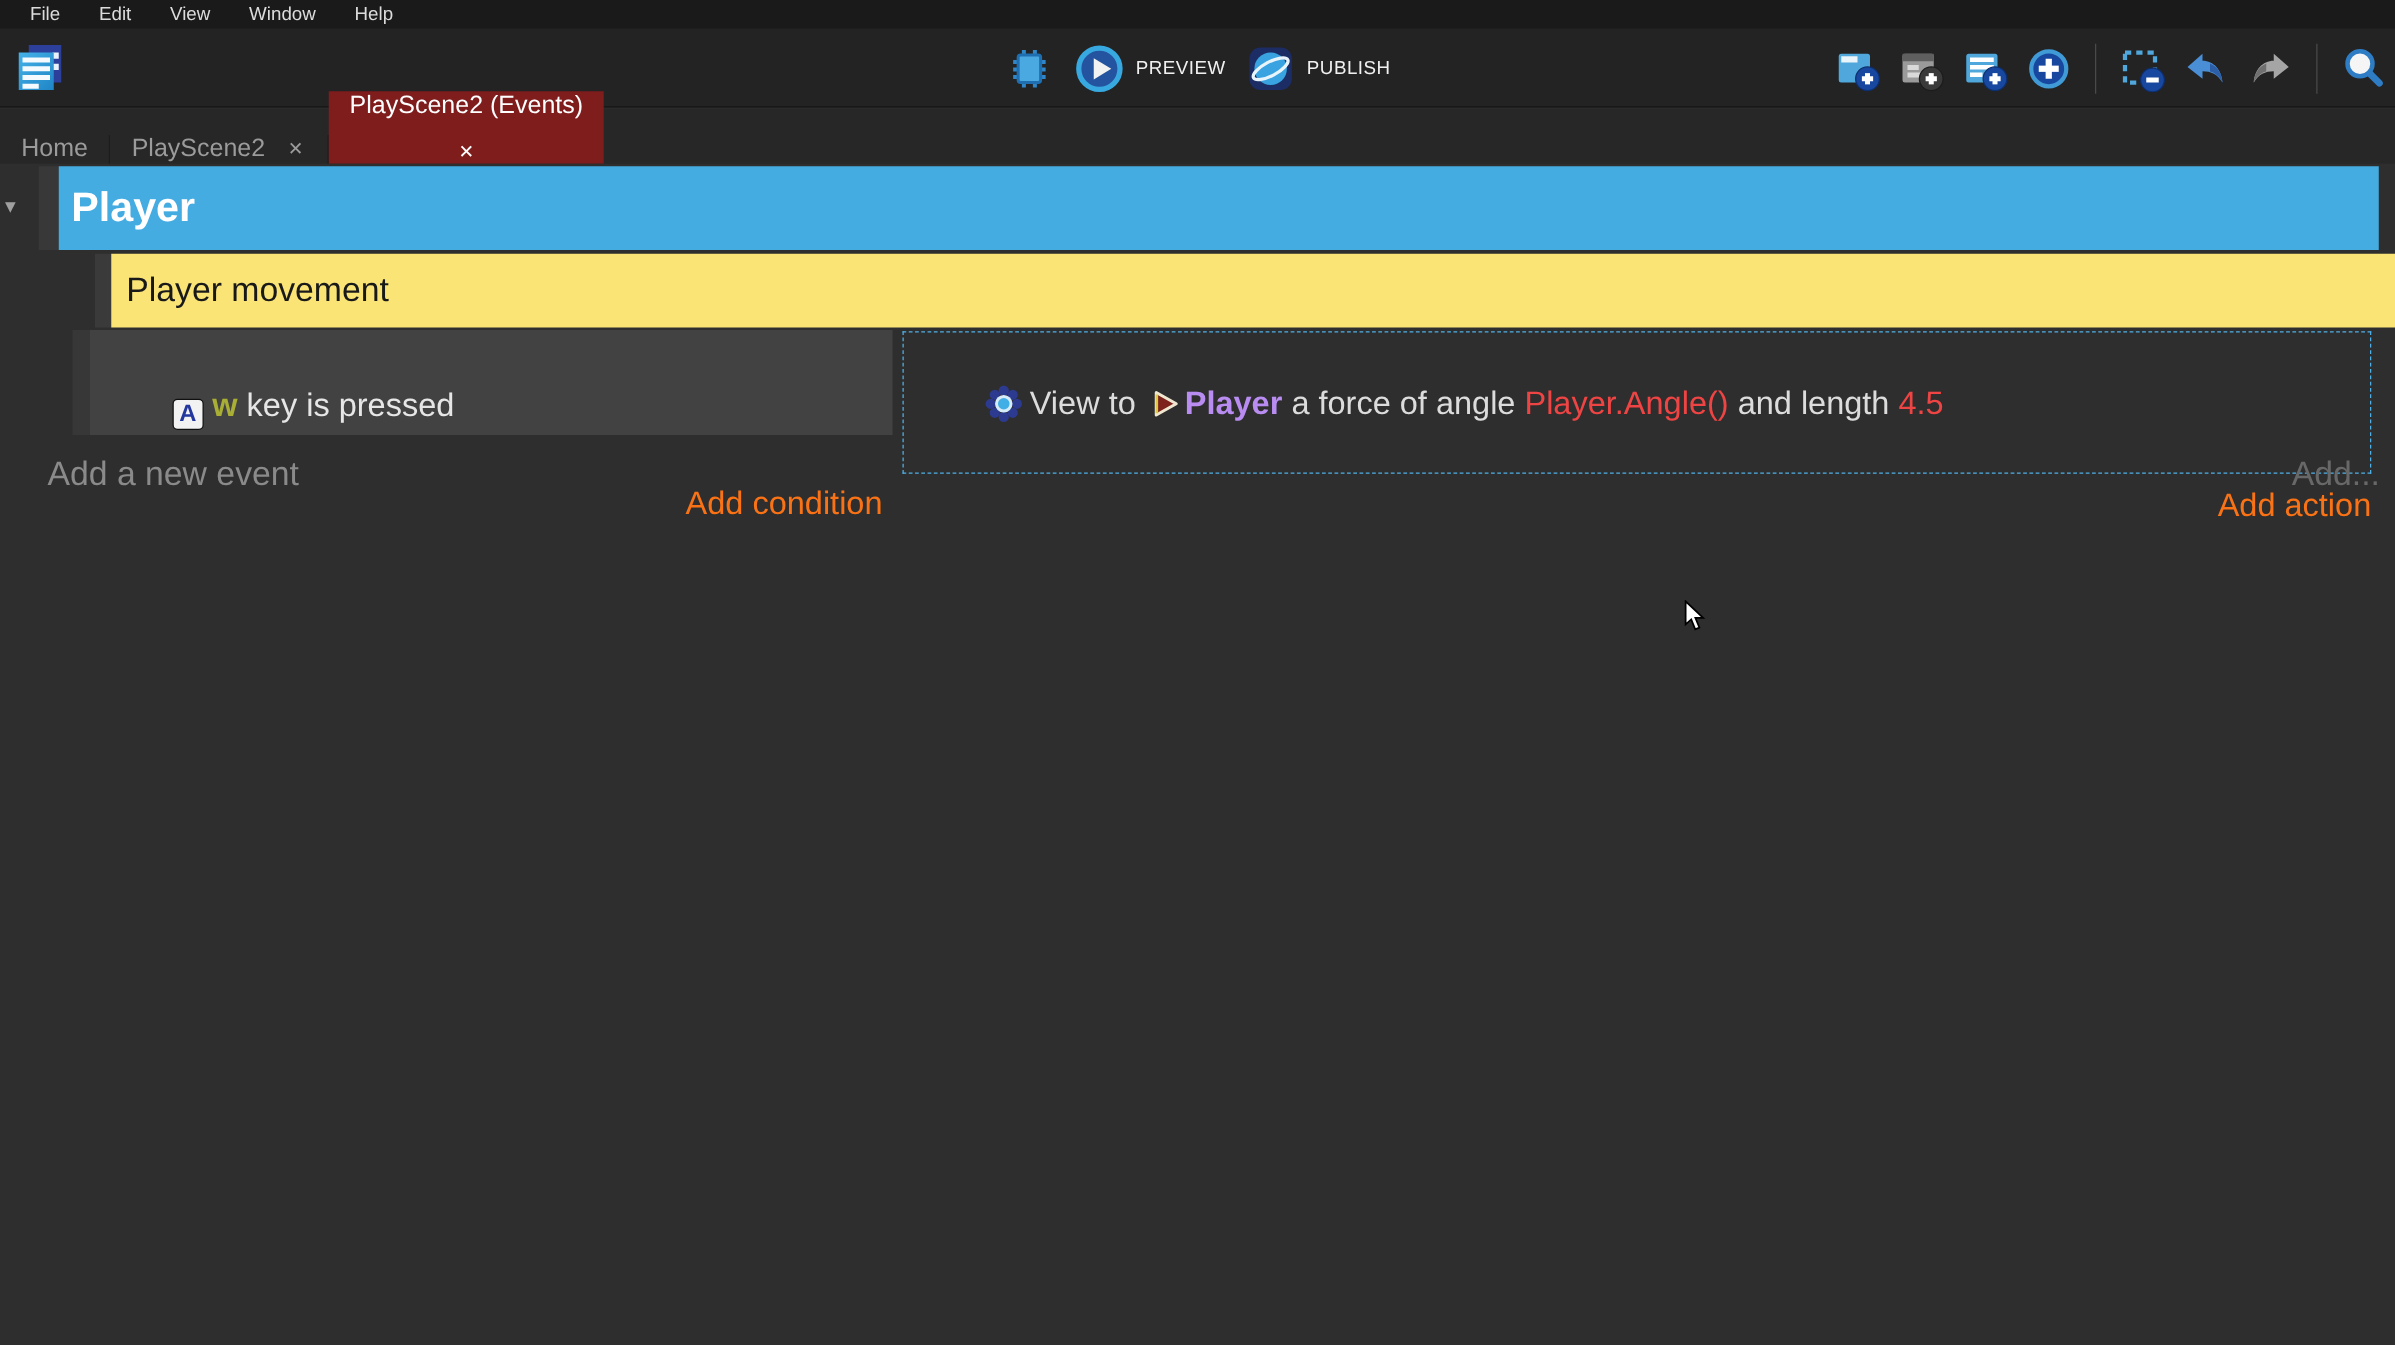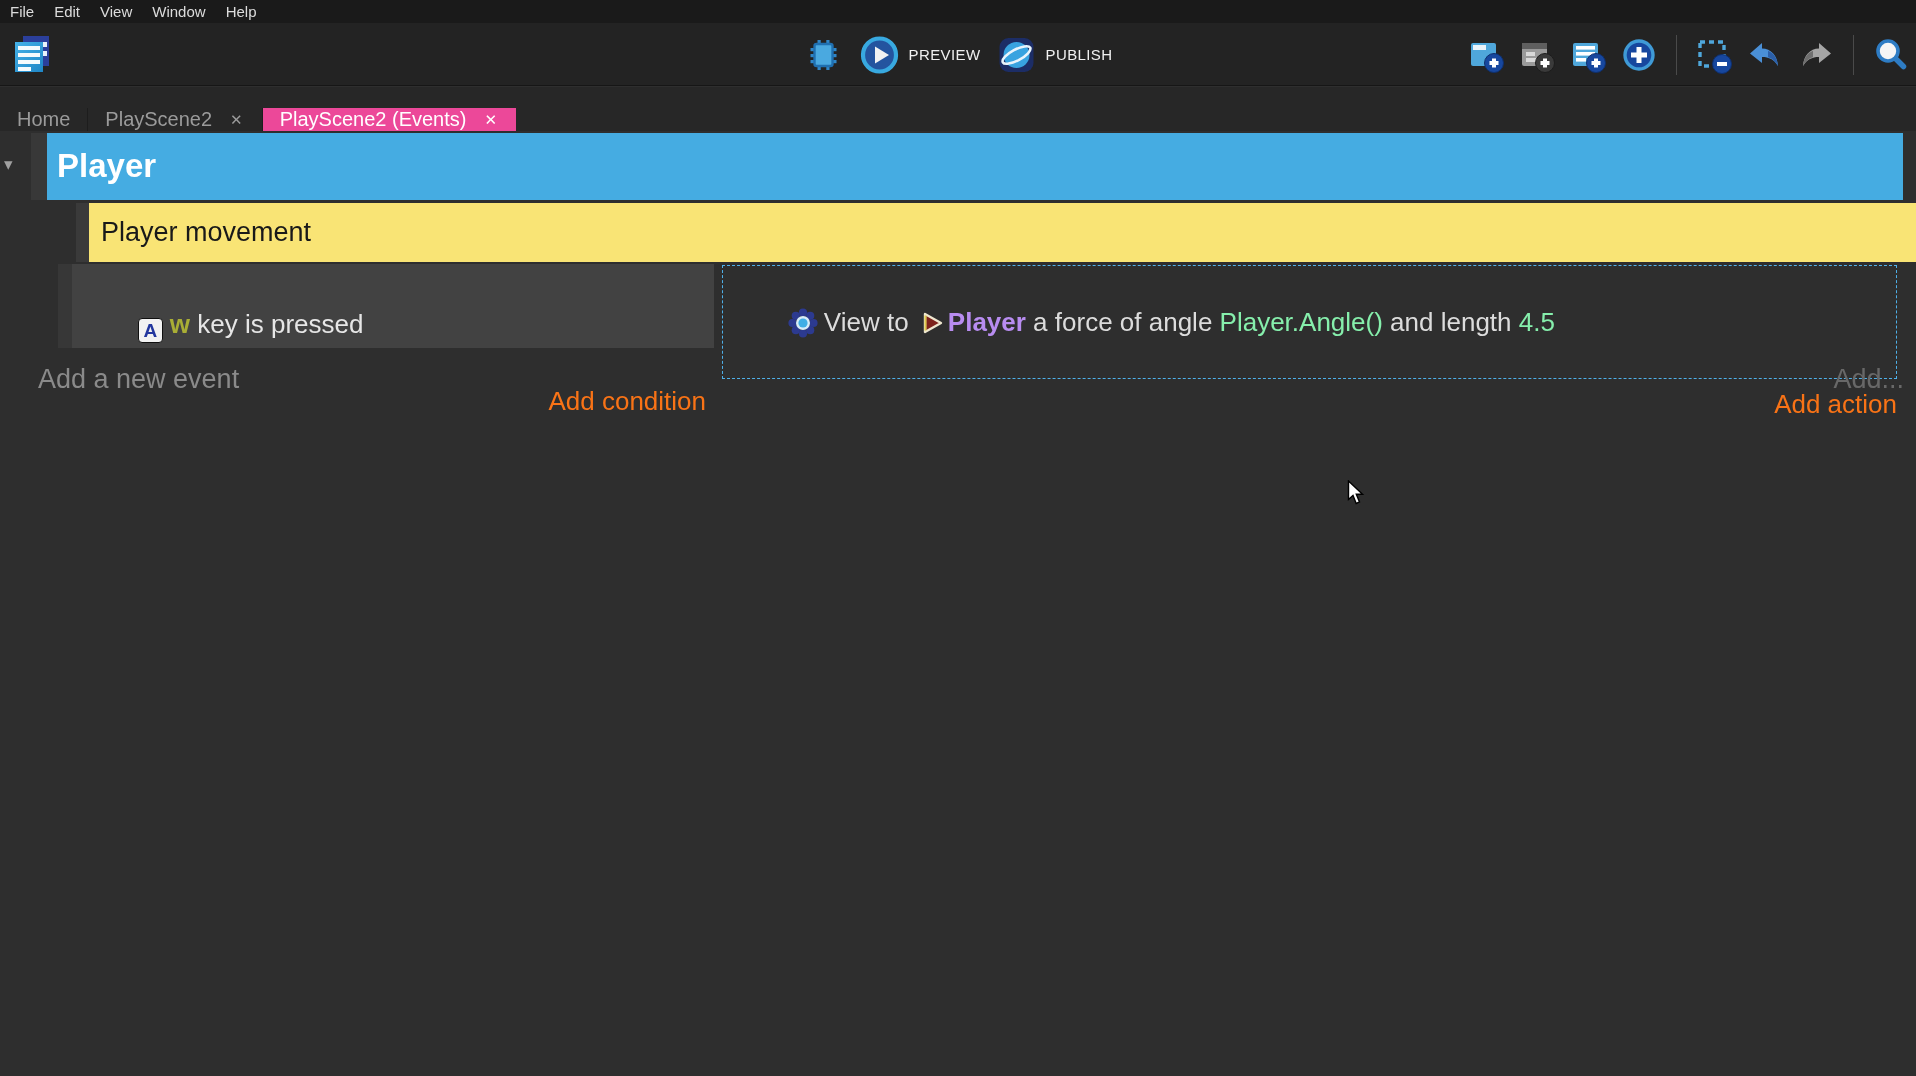--- a/index.html
+++ b/index.html
@@ -6,21 +6,21 @@
   html,body { width:1916px; height:1076px; overflow:hidden; }
   body {
     font-family:"Liberation Sans", sans-serif;
     background:#2e2e2e; position:relative;
     -webkit-font-smoothing:antialiased;
   }
   
   .menubar {
     position:absolute; left:0; top:0; width:1916px; height:23px;
     background:#1a1a1a; display:flex; align-items:center;
-    padding-left:10px; gap:20px;
+    padding-left:24px; gap:31px;
   }
   .menubar .menu-item {
     font-size:15px; color:#dcdcdc; cursor:default;
   }
   
   .toolbar {
     position:absolute; left:0; top:23px; width:1916px; height:63px;
     background:#232323; border-bottom:1px solid #161616;
   }
   .tool-btn { display:flex; align-items:center; justify-content:center; cursor:pointer; }
@@ -52,21 +52,21 @@
     position:absolute; left:0; top:87px; width:1916px; height:44px;
     background:#272727; display:flex; align-items:flex-end;
   }
   .tab {
     display:flex; align-items:center; padding:0 17px; gap:16px;
     font-size:20px; color:#9b9b9b; border-right:1px solid #1d1d1d; cursor:pointer;
   }
   .tab .close {
     font-size:15px; color:#9b9b9b; line-height:1; padding:2px; cursor:pointer;
   }
-  .tab.active { background:#ec4899; color:#ffffff; border-right:none; }
+  .tab.active { background:#7f1d1d; color:#ffffff; border-right:none;flex-direction:column; }
   .tab.active .close { color:#ffffff; }
   
   .sheet { position:absolute; left:0; top:131px; width:1916px; height:945px; background:#2e2e2e; }
   .collapse-arrow {
     position:absolute; left:4px; top:23px; font-size:17px; color:#a0a0a0; cursor:pointer;
   }
   .group-row { position:absolute; left:0; top:2px; width:1916px; height:67px; }
   .group-handle { position:absolute; left:31px; top:0; width:16px; height:67px; background:#383838; cursor:grab; }
   .group-bar {
     position:absolute; left:47px; right:13px; top:0; height:67px; background:#45ace2;
@@ -92,21 +92,21 @@
   }
   .param-key { color:#a9ae35; font-weight:bold; }
   .add-link { font-size:26px; color:#f97316; line-height:34px; cursor:pointer;text-align:right; }
   .cond-add { margin-top:4px; padding-left:2px; }
   .actions { position:absolute; left:722px; right:19px; top:1px; }
   .action-selected {
     border:1px dashed #4fb0e8; padding:2px 7px; font-size:26px; color:#dcdcdc;
     line-height:36px; white-space:pre; cursor:pointer;
   }
   .obj-name { color:#b88cf0; font-weight:bold; }
-  .expr { color:#86efac; }
+  .expr { color:#ef4444; }
   .inline-icon { display:inline-block; vertical-align:middle; }
   .action-add { margin-top:8px; padding-left:8px;margin-left:31px; }
   .footer-row { position:absolute; left:0; top:233px; width:1916px; height:32px; }
   .add-new-event { position:absolute; left:38px; top:0; font-size:27px; color:#8a8a8a; cursor:pointer; }
   .add-more { position:absolute; right:12px; top:0; font-size:27px; color:#686868; cursor:pointer; }
   .cursor { position:absolute; left:1347px; top:480px; pointer-events:none; }
 </style>
 </head>
 <body>
 

